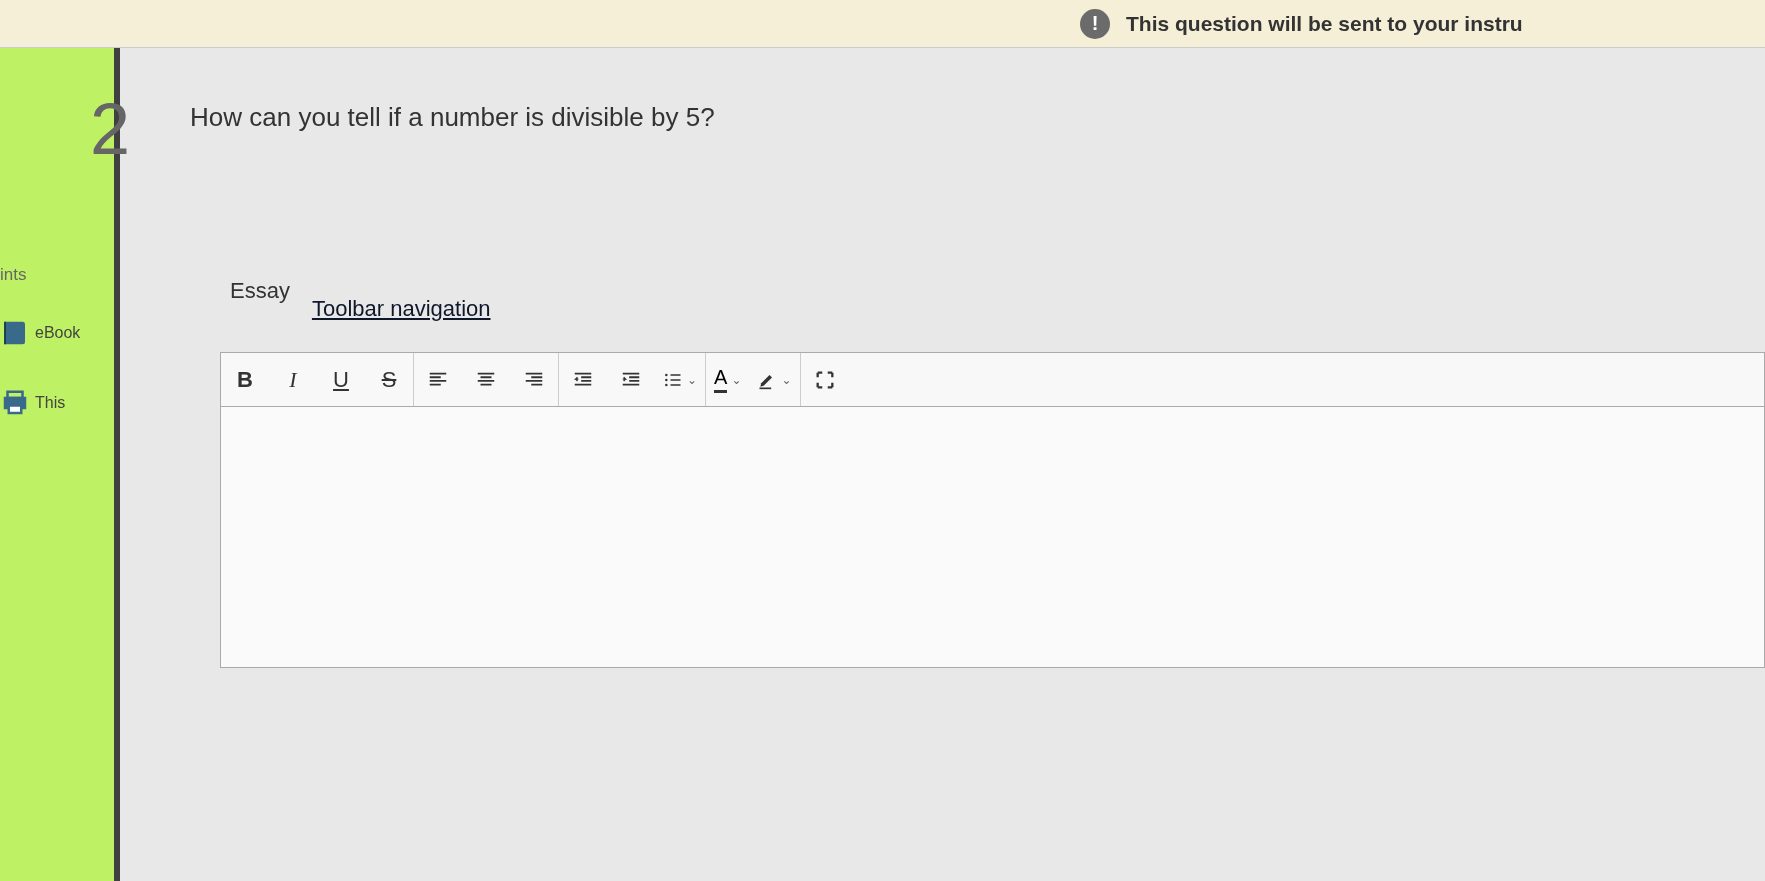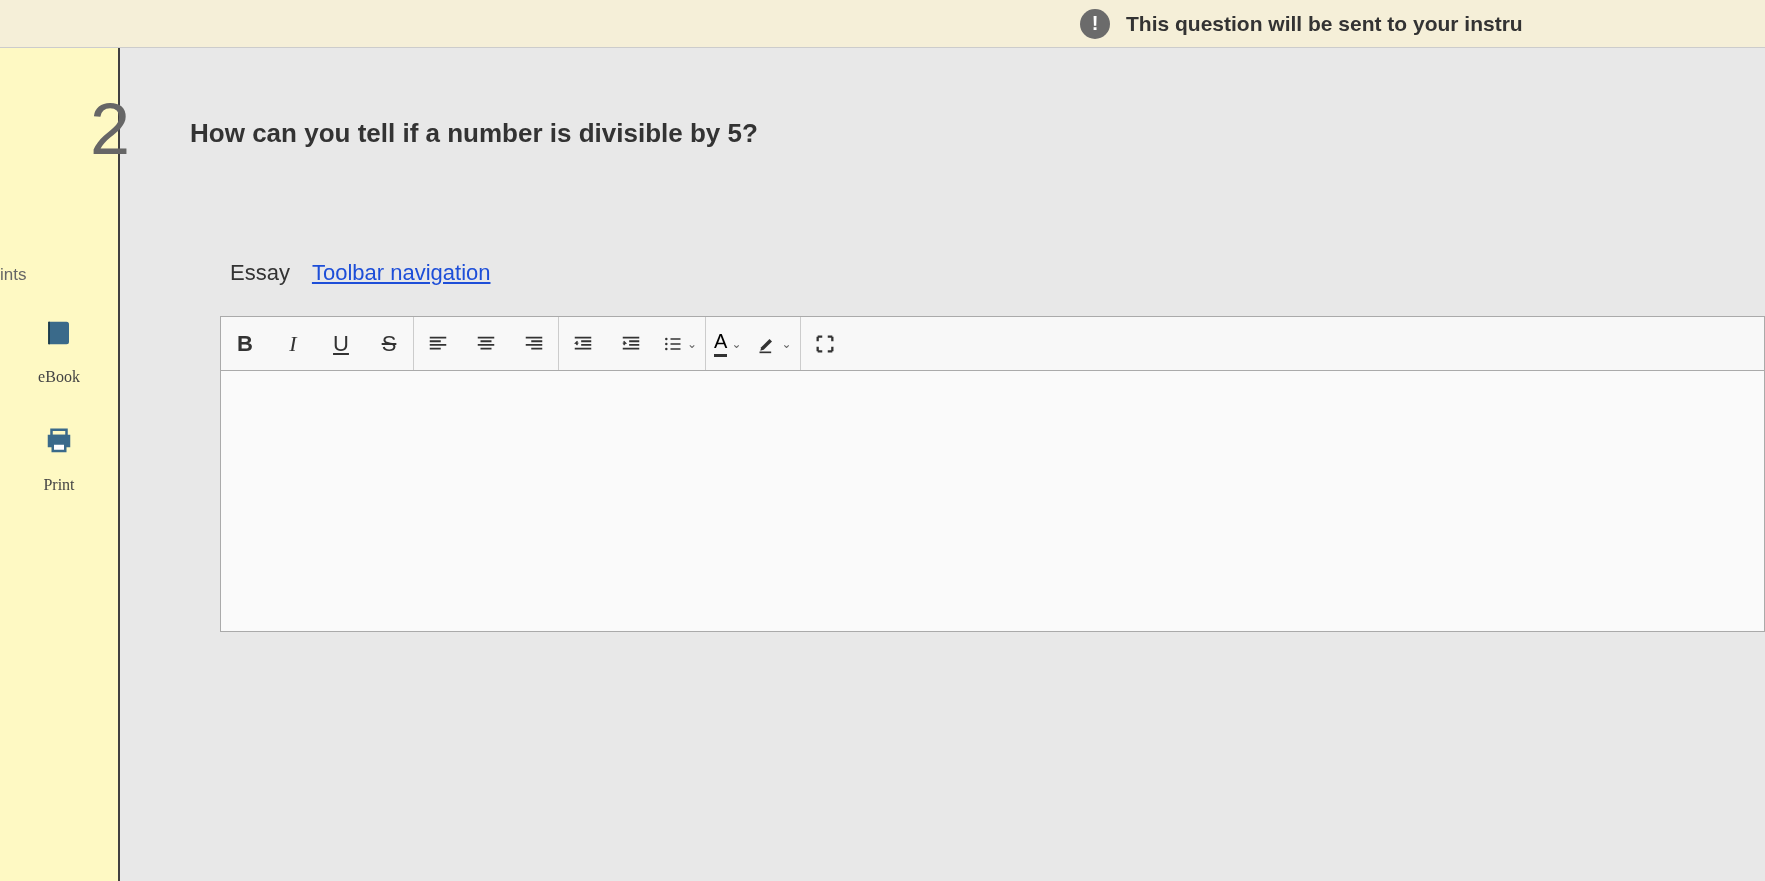--- a/index.html
+++ b/index.html
@@ -40,34 +40,32 @@
       font-size: 21px;
       font-weight: bold;
       color: #333;
     }
     .main-layout {
       display: flex;
       height: calc(100% - 48px);
     }
     .sidebar {
       width: 120px;
-      background: #fef9c3;
+      background: #bef264;
       display: flex;
       flex-direction: column;
       padding-top: 250px;
-      border-right: 2px solid #404040;
+      border-right: 6px solid #404040;
     }
     .sidebar-item {
       display: flex;
-      flex-direction: column;
       align-items: center;
       padding: 20px 0;
       cursor: pointer;
-      gap: 20px;
-      font-family: Liberation Serif, serif;
+      gap: 5px;
     }
     .sidebar-item-label {
       font-size: 16px;
       color: #444;
     }
     .sidebar-icon {
       width: 30px;
       height: 30px;
       display: flex;
       align-items: center;
@@ -87,43 +85,43 @@
     .question-number {
       font-size: 72px;
       color: #666;
       font-weight: 300;
       margin-left: -30px;
       margin-top: -10px;
     }
     .question-text {
       font-size: 26px;
       color: #333;
-      margin-top: 20px;
-      font-weight: bold;
+      margin-top: 4px;
     }
     .editor-section {
       margin-top: 90px;
       margin-left: 100px;
     }
     .editor-header {
       display: flex;
       align-items: center;
       gap: 22px;
       margin-bottom: 30px;
       padding-left: 10px;
     }
     .essay-label {
       font-size: 22px;
       color: #333;
     }
     .toolbar-nav-link {
       font-size: 22px;
-      color: #1d4ed8;
+      color: #0f172a;
       text-decoration: underline;
       cursor: pointer;
+      margin-top: 36px;
     }
     .rich-text-editor {
       border: 1px solid #aaa;
       background: #f8f8f8;
       width: 100%;
     }
     .toolbar {
       display: flex;
       border-bottom: 1px solid #aaa;
       padding: 0;
@@ -203,21 +201,21 @@
     </div>
 
     <div class="sidebar-item">
       <div class="sidebar-icon">
         <svg viewBox="0 0 24 24" fill="none" stroke="#3a6a8a" stroke-width="2">
             <rect x="6" y="3" width="12" height="5"></rect>
             <rect x="4" y="8" width="16" height="8" fill="#3a6a8a"></rect>
             <rect x="7" y="14" width="10" height="6" fill="white"></rect>
           </svg>
       </div>
-      <span class="sidebar-item-label">Print</span>
+      <span class="sidebar-item-label">This</span>
     </div>
 
   </div>
 
   <div class="content-area">
 
     <div class="question-header">
       <div class="question-number">2</div>
       <div class="question-text">How can you tell if a number is divisible by 5?</div>
     </div>

